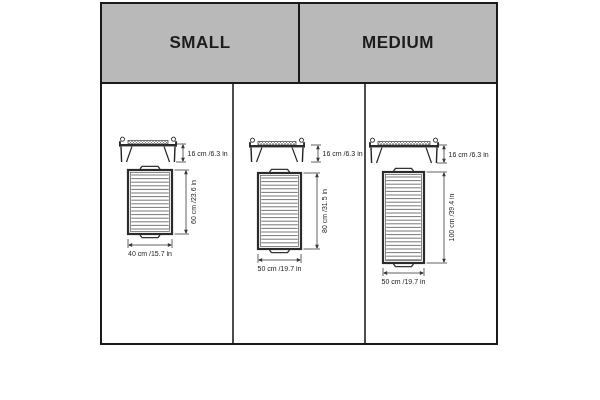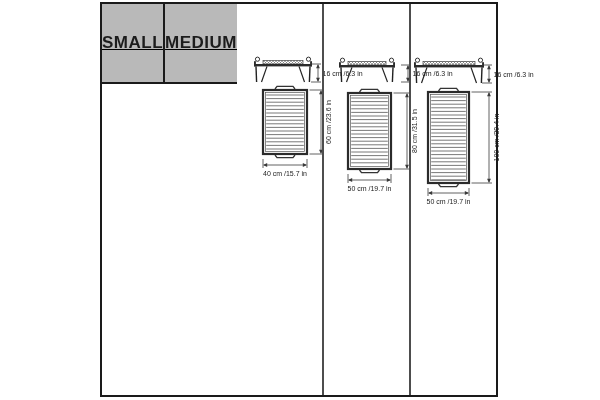--- a/index.html
+++ b/index.html
@@ -5,26 +5,25 @@
   html, body { margin: 0; padding: 0; }
   body {
     width: 600px; height: 400px;
     background: #ffffff;
     font-family: "Liberation Sans", sans-serif;
     overflow: hidden;
   }
   .stage { position: relative; width: 600px; height: 400px; background: #fff; }
   .size-table {
     position: absolute; left: 100px; top: 2px;
-    width: 398px; height: 395px;
+    width: 398px; height: 343px;
     border: 2px solid var(--border, #1a1a1a);
     box-sizing: border-box;
-    display: flex; flex-direction: row;
+    display: flex; flex-direction: column;
     background: #fff;
-    text-decoration: underline;
   }
   .header-row {
     height: 78px; flex: 0 0 78px;
     background: var(--header-bg, #b9b9b9);
     border-bottom: 2px solid var(--border, #1a1a1a);
     display: flex;
   }
   .hcell {
     flex: 1 1 0;
     display: flex; align-items: center; justify-content: center;

